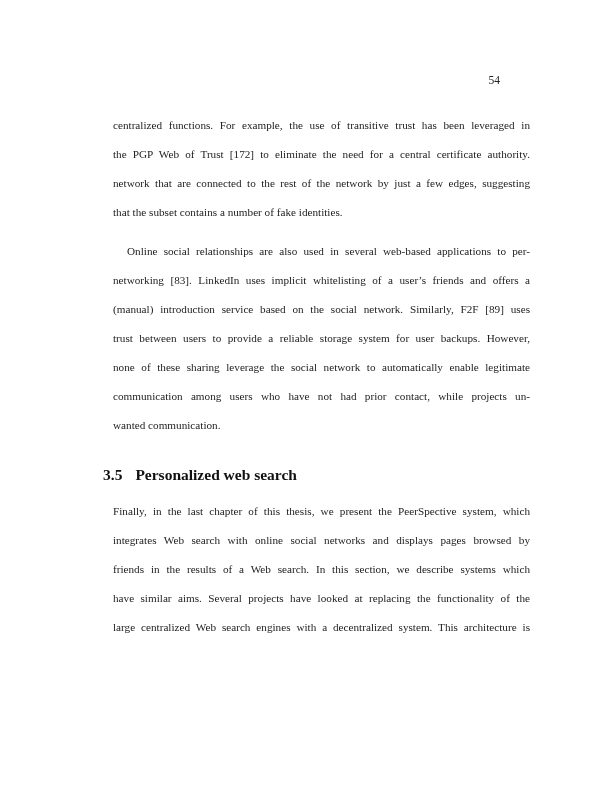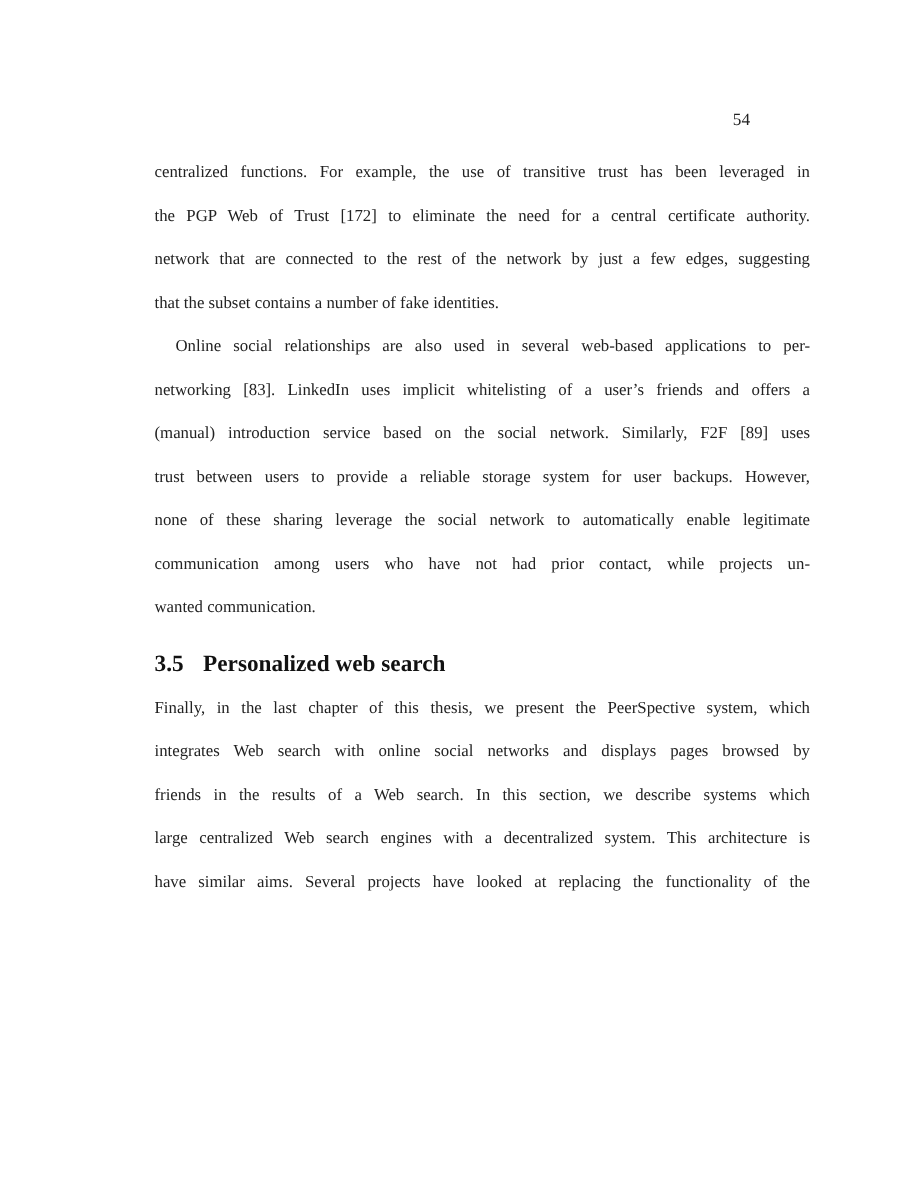--- a/index.html
+++ b/index.html
@@ -24,40 +24,40 @@
     line-height: 14px;
     color: #222222;
   }
   .content {
     position: absolute;
     left: 103px;
     top: 101px;
     width: 437px;
   }
   .para {
-    margin: 0;
+    margin: 10px;
     padding: 0;
   }
   .line {
     font-size: 11.2px;
     line-height: 29px;
     height: 29px;
     overflow: hidden;
     text-align: justify;
     text-align-last: justify;
     color: #222222;
   }
   .line.end {
     text-align-last: left;
   }
   .line.indent {
     text-indent: 14px;
   }
   .heading {
-    margin: 10px 0 3px 0;
+    margin: 22px 0 3px 0;
     font-size: 15.5px;
     font-weight: bold;
     line-height: 25px;
     color: #111111;
     display: flex;
   }
   .sec-num {
     margin-right: 13px;
   }
 </style>
@@ -89,18 +89,18 @@
 
     <div class="heading">
       <span class="sec-num">3.5</span>
       <span class="sec-title">Personalized web search</span>
     </div>
 
     <div class="para">
       <div class="line">Finally, in the last chapter of this thesis, we present the PeerSpective system, which</div>
       <div class="line">integrates Web search with online social networks and displays pages browsed by</div>
       <div class="line">friends in the results of a Web search. In this section, we describe systems which</div>
+      <div class="line">have similar aims. Several projects have looked at replacing the functionality of the</div>
       <div class="line">large centralized Web search engines with a decentralized system. This architecture is</div>
-      <div class="line">have similar aims. Several projects have looked at replacing the functionality of the</div>
     </div>
 
   </div>
 </div>
 
 </body></html>

